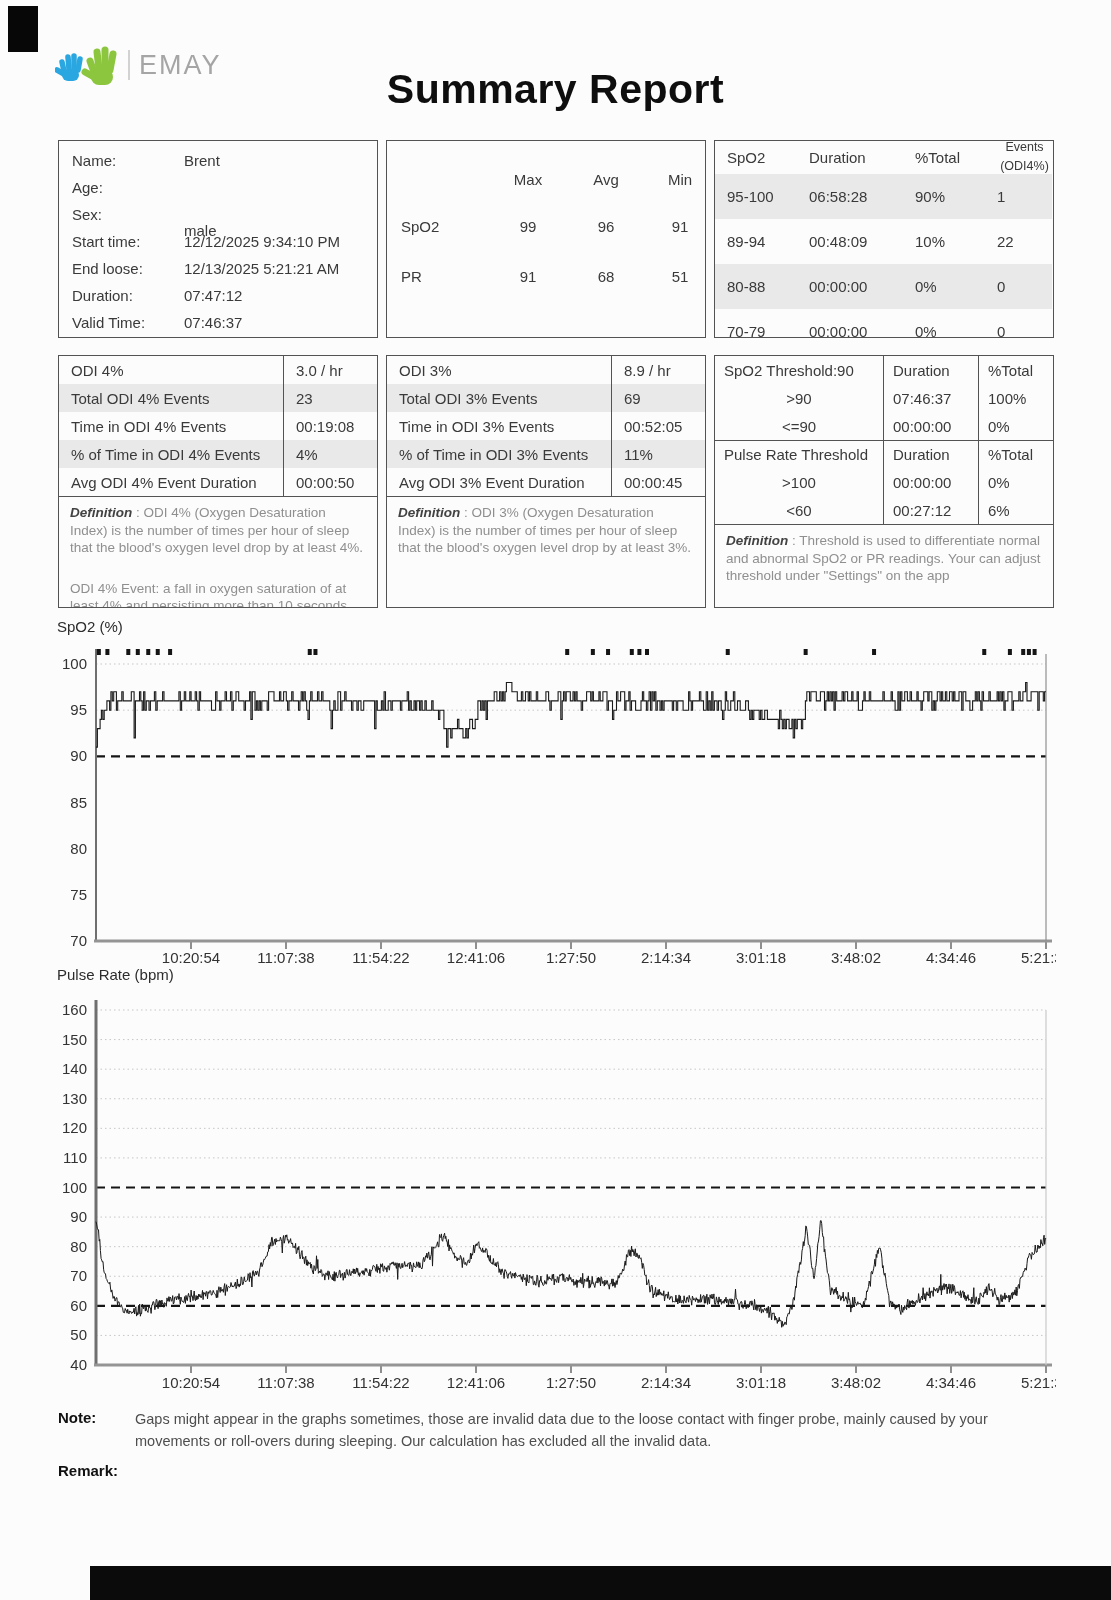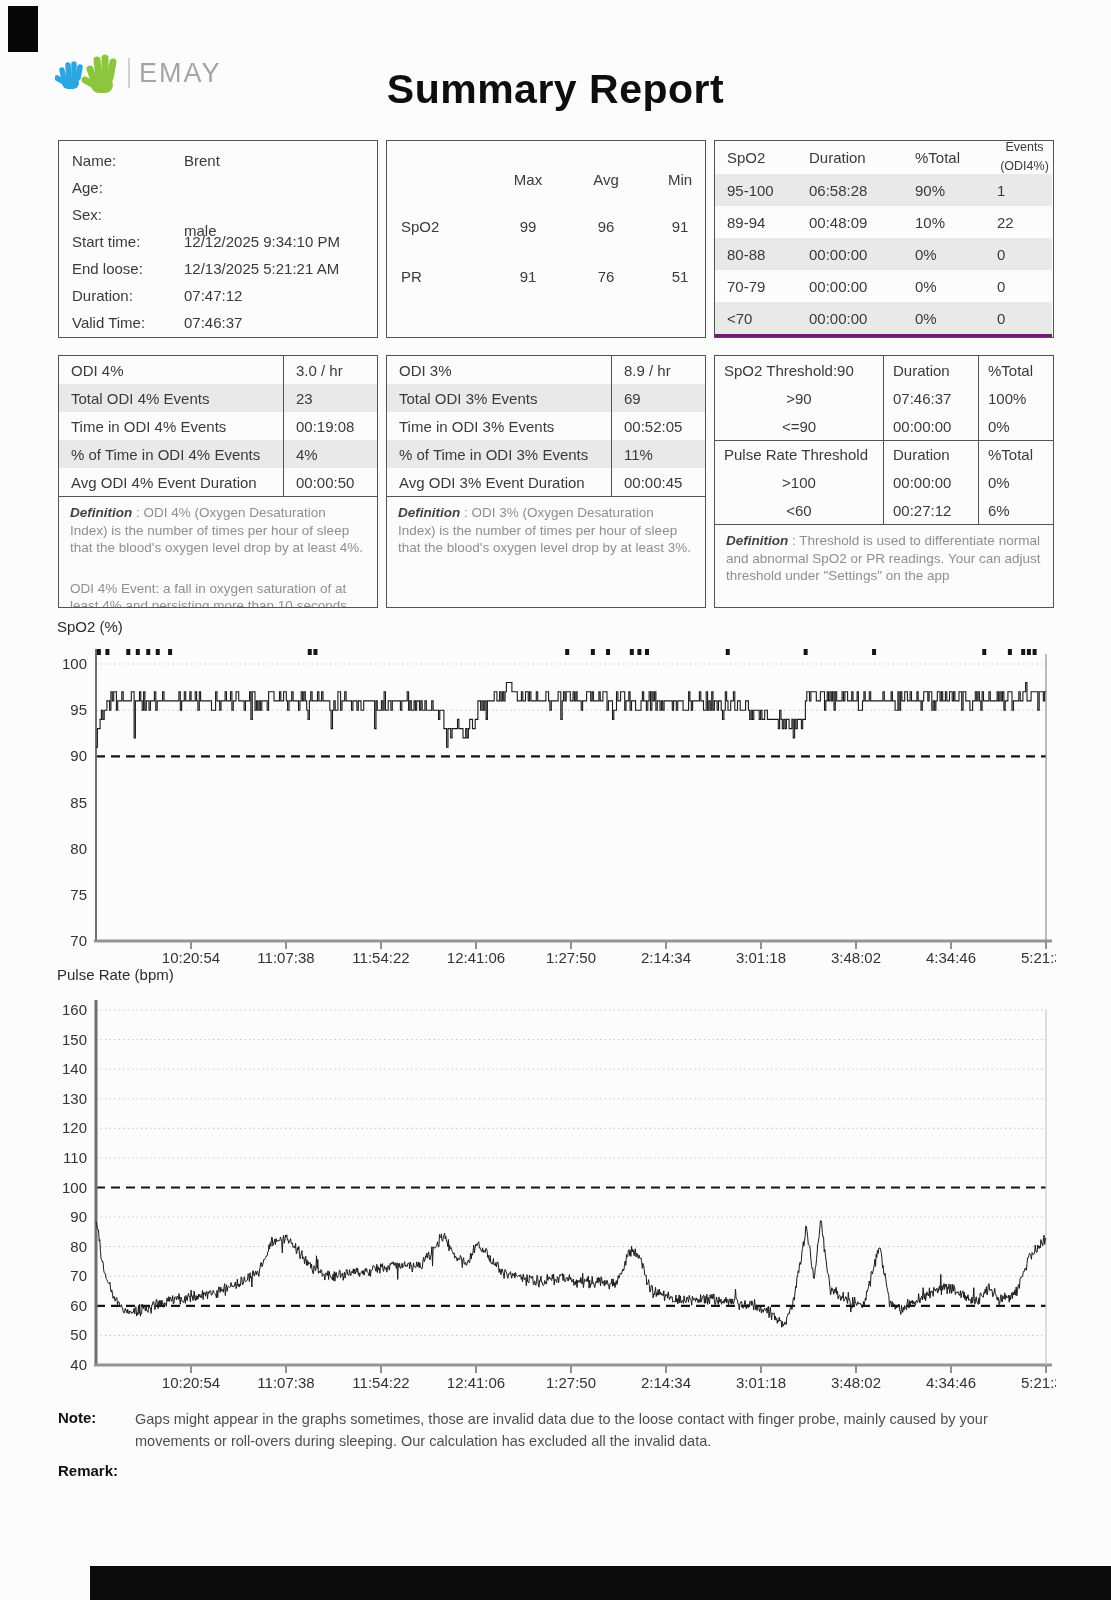--- a/index.html
+++ b/index.html
@@ -4,21 +4,21 @@
 <style>
   html,body{margin:0;padding:0;background:#e9e9e9}
   .page{position:relative;width:1111px;height:1600px;background:#fcfcfc;
         font-family:"Liberation Sans",sans-serif;color:#333;overflow:hidden;margin:0 auto}
 
   
   .corner-artifact{position:absolute;left:8px;top:6px;width:30px;height:46px;background:#070707}
   .bottom-artifact{position:absolute;left:90px;top:1566px;width:1021px;height:34px;background:#0b0b0b}
 
   
-  .logo{position:absolute;left:55px;top:48px;display:flex;align-items:center;gap:9px}
+  .logo{position:absolute;left:55px;top:40px;display:flex;align-items:center;gap:9px}
   .logo-bar{width:2px;height:30px;background:#d2d2d2}
   .logo-text{font-size:27px;color:#a5a5a5;letter-spacing:2px}
   .title{position:absolute;left:0;right:0;top:66px;margin:0;text-align:center;
          font-size:41px;font-weight:bold;color:#0e0e0e;letter-spacing:.5px}
 
   
   .box{position:absolute;border:1.5px solid #535353;box-sizing:border-box;
        font-size:15px;color:#3a3a3a;background:#fcfcfc;overflow:hidden}
   .shade{background:#e9e9e9}
 
@@ -31,21 +31,21 @@
   #vitals-box{left:386px;top:140px;width:320px;height:198px}
   .vitals{display:grid;grid-template-columns:88px 78px 78px 70px;padding:16px 0 0 14px}
   .vitals .cell{display:flex;align-items:center}
   .vitals .num,.vitals .h{justify-content:center}
   .vitals .hd{height:44px}
   .vitals .dr{height:50px}
 
   
   #dist-box{left:714px;top:140px;width:340px;height:198px}
   .dist{display:grid;grid-template-columns:82px 106px 82px 67px}
-  .dist .cell{display:flex;align-items:center;padding-left:12px;height:32px;box-sizing:border-box}
+  .dist .cell{display:flex;align-items:center;padding-left:12px;height:45px;box-sizing:border-box}
   .dist .hcell{height:33px}
   .dist .ev-h{font-size:12.5px;line-height:1.1;display:flex;flex-direction:column;justify-content:space-between}
   .dist .total{border-top:3px solid #701a75}
 
   
   #odi4-box{left:58px;top:355px;width:320px;height:253px}
   #odi3-box{left:386px;top:355px;width:320px;height:253px}
   .odi{display:grid;grid-template-columns:224px 1fr}
   .odi .cell{display:flex;align-items:center;padding-left:12px;height:28px;box-sizing:border-box}
   .odi .val{border-left:1.5px solid #535353}
@@ -140,21 +140,21 @@
         <div class="cell hd"></div>
         <div class="cell hd h">Max</div>
         <div class="cell hd h">Avg</div>
         <div class="cell hd h">Min</div>
         <div class="cell dr">SpO2</div>
         <div class="cell dr num">99</div>
         <div class="cell dr num">96</div>
         <div class="cell dr num">91</div>
         <div class="cell dr">PR</div>
         <div class="cell dr num">91</div>
-        <div class="cell dr num">76</div>
+        <div class="cell dr num">68</div>
         <div class="cell dr num">51</div>
       </div>
     </div>
   <div id="dist-box" class="box">
       <div class="dist">
         <div class="cell hcell">SpO2</div>
         <div class="cell hcell">Duration</div>
         <div class="cell hcell">%Total</div>
         <div class="cell hcell ev-h">
           <div>Events</div>

